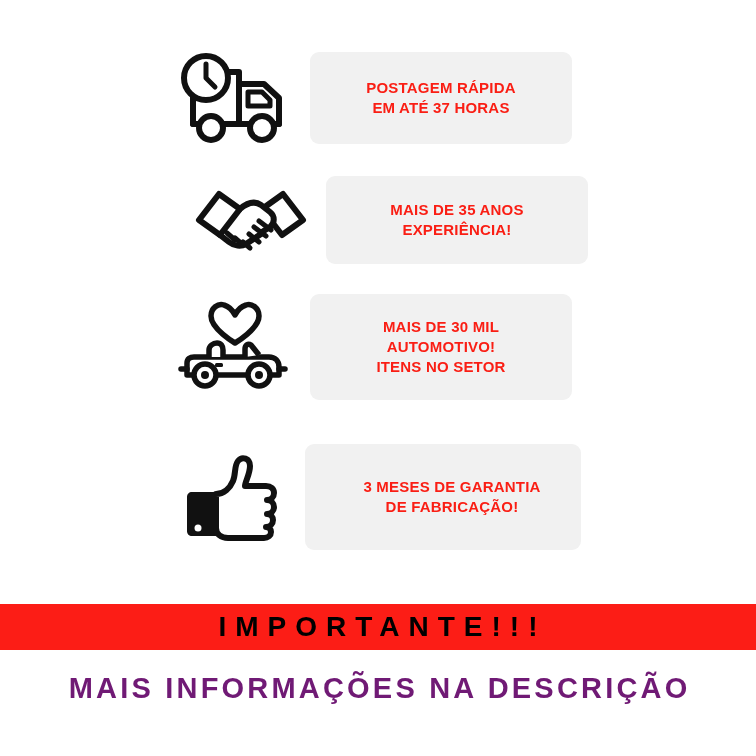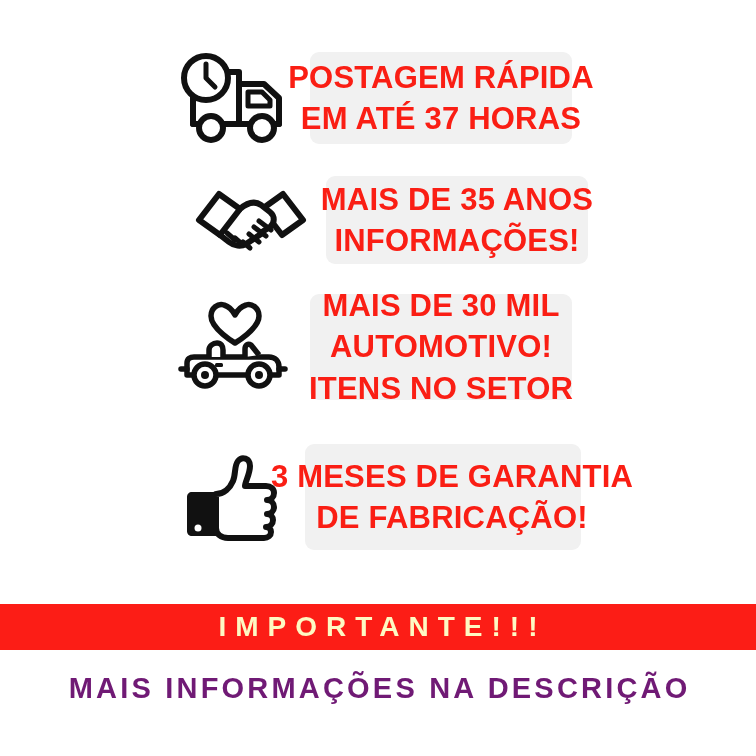--- a/index.html
+++ b/index.html
@@ -46,21 +46,21 @@
     flex-direction: column;
     align-items: center;
     justify-content: center;
     box-sizing: border-box;
     padding: 10px 16px;
   }
 
   .panel-line {
     color: #fa1e14;
     font-weight: bold;
-    font-size: 31px;
+    font-size: 15px;
     line-height: 1.33;
     letter-spacing: 0.2px;
     white-space: nowrap;
     text-align: center;
     font-family: "Liberation Sans", sans-serif;
   }
 
   
   #row-1 { left: 160px; top: 46px;  width: 440px; height: 104px; }
   #row-1 .text-panel { width: 262px; height: 92px; }
@@ -81,21 +81,21 @@
     left: 0;
     top: 604px;
     width: 756px;
     height: 46px;
     background: #fc1d16;
     display: flex;
     align-items: center;
     justify-content: center;
   }
   #banner .banner-text {
-    color: #fef9c3;
+    color: #000000;
     font-weight: bold;
     font-size: 28px;
     letter-spacing: 9px;
     text-indent: 9px;
     font-family: "Liberation Sans", sans-serif;
     white-space: nowrap;
   }
 
   
   #footer-line {
@@ -164,21 +164,21 @@
         <path d="M44 62 L52 69" stroke="#111111" stroke-width="5" stroke-linecap="round"></path>
         <path d="M52 66 L59 72" stroke="#111111" stroke-width="5" stroke-linecap="round"></path>
 
         <path d="M68 45 L80 54" stroke="#111111" stroke-width="5" stroke-linecap="round"></path>
         <path d="M63 51 L75 60" stroke="#111111" stroke-width="5" stroke-linecap="round"></path>
         <path d="M58 58 L68 66" stroke="#111111" stroke-width="5" stroke-linecap="round"></path>
       </svg>
     </div>
     <div class="text-panel">
       <div class="panel-line">MAIS DE 35 ANOS</div>
-      <div class="panel-line">INFORMAÇÕES!</div>
+      <div class="panel-line">EXPERIÊNCIA!</div>
     </div>
   </div>
 
   <div class="feature-row" id="row-3">
     <div class="icon-cell">
       <svg width="124" height="100" viewBox="0 0 124 100" fill="none" xmlns="http://www.w3.org/2000/svg">
 
         <path d="M62 46 C62 46 38 32 38 19 C38 11 45 6 51 8 C56 9.5 60 14 62 18 C64 14 68 9.5 73 8 C79 6 86 11 86 19 C86 32 62 46 62 46 Z" stroke="#111111" stroke-width="5.5" stroke-linejoin="round" fill="#ffffff"></path>
 
         <path d="M14 66 C14 62 17 60 21 60 H96 C102 60 106 64 106 70 V78 H14 Z" stroke="#111111" stroke-width="5.5" stroke-linejoin="round" fill="#ffffff"></path>

